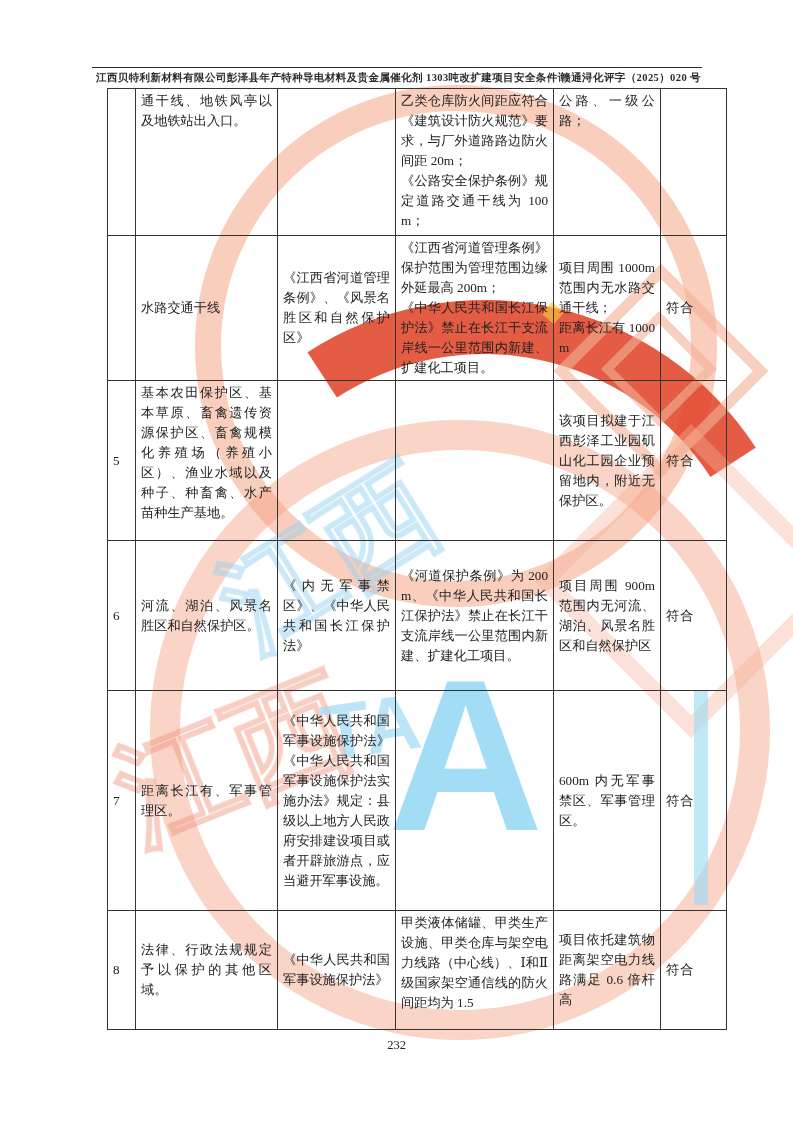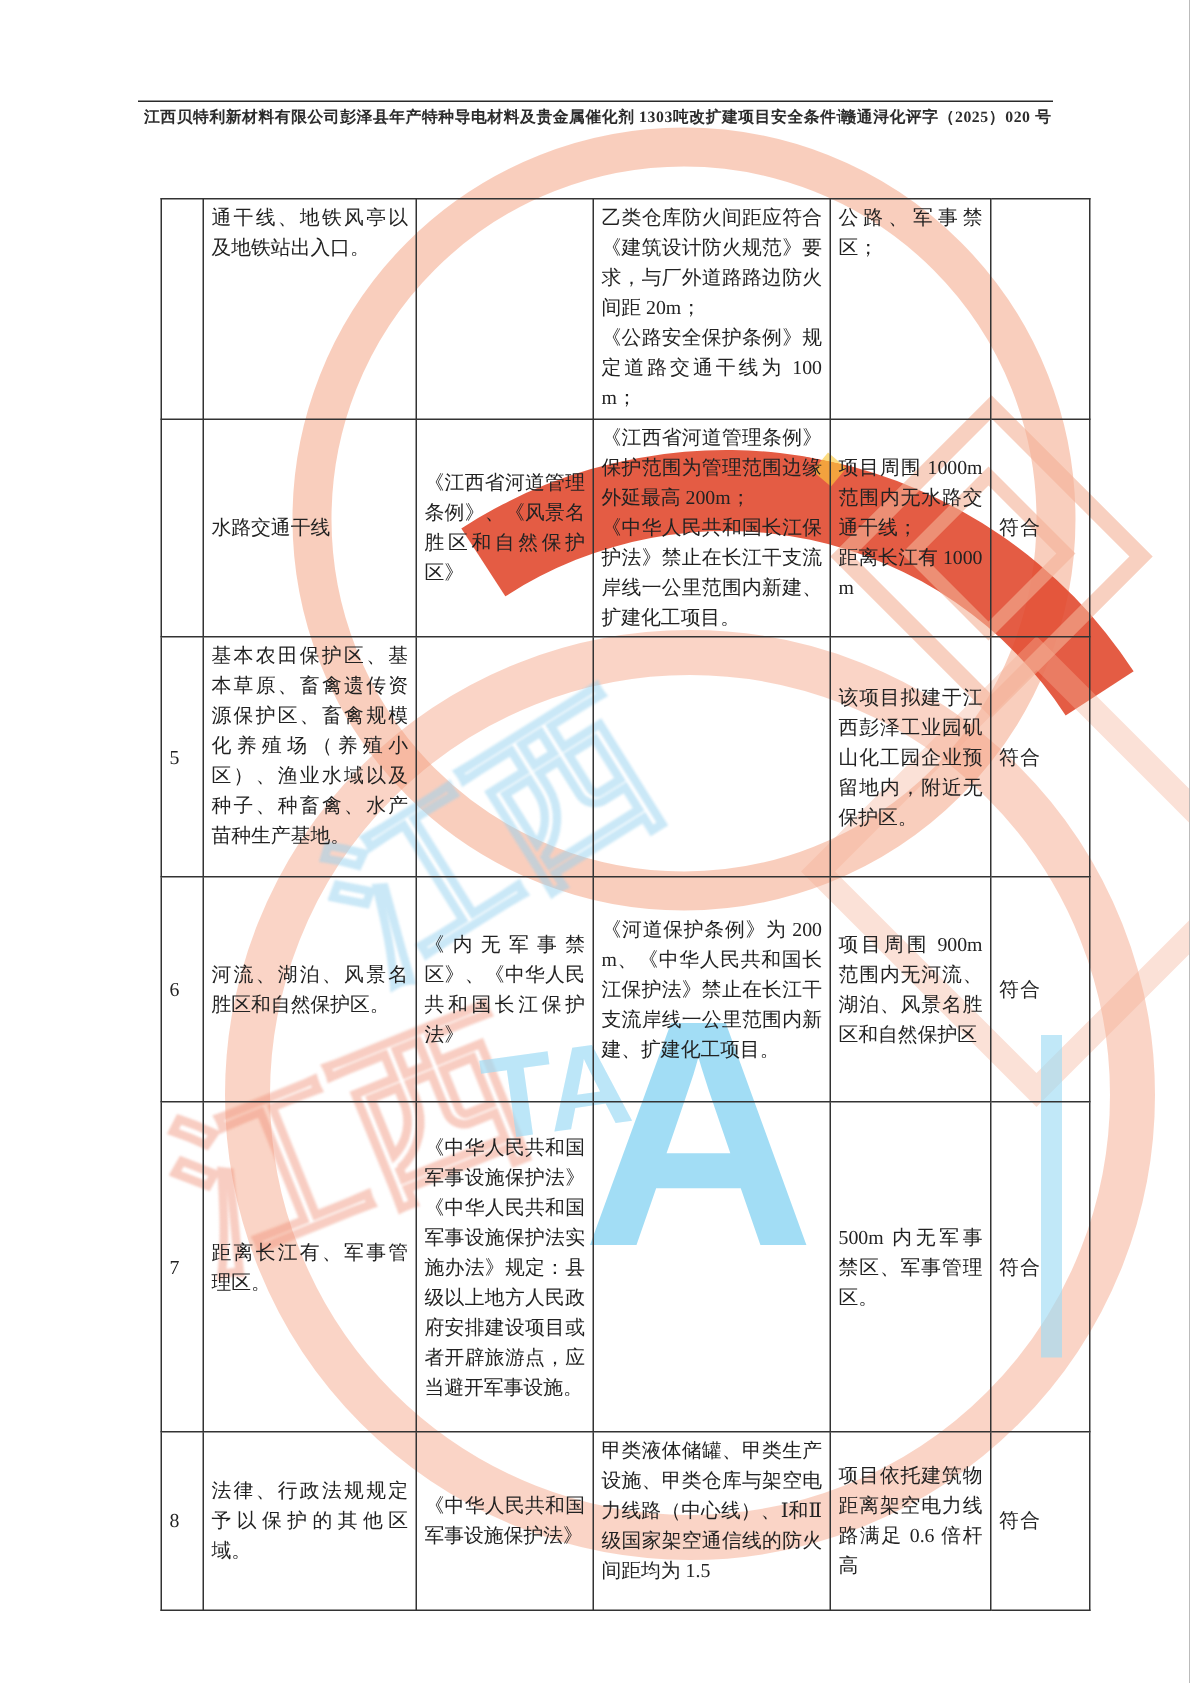--- a/index.html
+++ b/index.html
@@ -28,21 +28,21 @@
         font-size:215px;line-height:1;color:rgba(141,214,243,.82);}
   .wm-ta{left:322px;top:688px;font-family:"Liberation Sans","DejaVu Sans",sans-serif;font-weight:bold;
         font-size:78px;line-height:1;color:rgba(160,219,245,.7);transform:rotate(-8deg);}
   .wm-bar{left:694px;top:690px;width:14px;height:215px;background:rgba(160,219,245,.65);}
   .wm-hz-blue{left:215px;top:500px;font-size:115px;font-weight:bold;line-height:1;
         color:transparent;-webkit-text-stroke:2px rgba(150,210,240,.5);transform:rotate(-32deg);filter:blur(.6px);}
   .wm-hz-red{left:115px;top:700px;font-size:120px;font-weight:bold;line-height:1;
         color:transparent;-webkit-text-stroke:2px rgba(240,145,120,.45);transform:rotate(-22deg);filter:blur(.6px);}
   
   table.doc{position:absolute;left:107px;top:88px;width:619px;border-collapse:collapse;table-layout:fixed;
-            background:transparent;z-index:2;margin-top:44px;}
+            background:transparent;z-index:2;}
   table.doc td{border:1px solid #333;padding:2px 5px;vertical-align:middle;
                font-size:13.2px;line-height:20px;color:#222;
                text-align:justify;white-space:pre-line;word-break:break-all;overflow:hidden;}
   td.num{text-align:center;font-size:13px;white-space:nowrap;}
   td.concl{text-align:center;white-space:nowrap;letter-spacing:1px;}
   tr.r0 td{vertical-align:top;}
   tr.r0{height:147px;} tr.r1{height:140px;} tr.r2{height:160px;}
   tr.r3{height:150px;} tr.r4{height:220px;} tr.r5{height:119px;}
   tr.r2 td.item{vertical-align:top;}
   tr.r5 td.req{vertical-align:top;}
@@ -82,21 +82,21 @@
         <col style="width:107px">
         <col style="width:66px">
     </colgroup>
     <tbody>
       <tr class="r0">
         <td class="num"></td>
         <td class="item">通干线、地铁风亭以及地铁站出入口。</td>
         <td class="basis"></td>
         <td class="req">乙类仓库防火间距应符合《建筑设计防火规范》要求，与厂外道路路边防火间距 20m；
 《公路安全保护条例》规定道路交通干线为 100m；</td>
-        <td class="act">公路、军事禁区；</td>
+        <td class="act">公路、一级公路；</td>
         <td class="concl"></td>
       </tr>
       <tr class="r1">
         <td class="num"></td>
         <td class="item">水路交通干线</td>
         <td class="basis">《江西省河道管理条例》、《风景名胜区和自然保护区》</td>
         <td class="req">《江西省河道管理条例》保护范围为管理范围边缘外延最高 200m；
 《中华人民共和国长江保护法》禁止在长江干支流岸线一公里范围内新建、扩建化工项目。</td>
         <td class="act">项目周围 1000m 范围内无水路交通干线；
 距离长江有 1000m</td>
@@ -116,28 +116,29 @@
         <td class="basis">《内无军事禁区》、《中华人民共和国长江保护法》</td>
         <td class="req">《河道保护条例》为 200m、《中华人民共和国长江保护法》禁止在长江干支流岸线一公里范围内新建、扩建化工项目。</td>
         <td class="act">项目周围 900m 范围内无河流、湖泊、风景名胜区和自然保护区</td>
         <td class="concl">符合</td>
       </tr>
       <tr class="r4">
         <td class="num">7</td>
         <td class="item">距离长江有、军事管理区。</td>
         <td class="basis">《中华人民共和国军事设施保护法》《中华人民共和国军事设施保护法实施办法》规定：县级以上地方人民政府安排建设项目或者开辟旅游点，应当避开军事设施。</td>
         <td class="req"></td>
-        <td class="act">500m 内无军事禁区、军事管理区。</td>
+        <td class="act">600m 内无军事禁区、军事管理区。</td>
         <td class="concl">符合</td>
       </tr>
       <tr class="r5">
         <td class="num">8</td>
         <td class="item">法律、行政法规规定予以保护的其他区域。</td>
         <td class="basis">《中华人民共和国军事设施保护法》</td>
         <td class="req">甲类液体储罐、甲类生产设施、甲类仓库与架空电力线路（中心线）、Ⅰ和Ⅱ级国家架空通信线的防火间距均为 1.5</td>
         <td class="act">项目依托建筑物距离架空电力线路满足 0.6 倍杆高</td>
         <td class="concl">符合</td>
       </tr>
     </tbody>
   </table>
 
+  <div class="footer">232</div>
 
 </div>
 
 </body></html>

